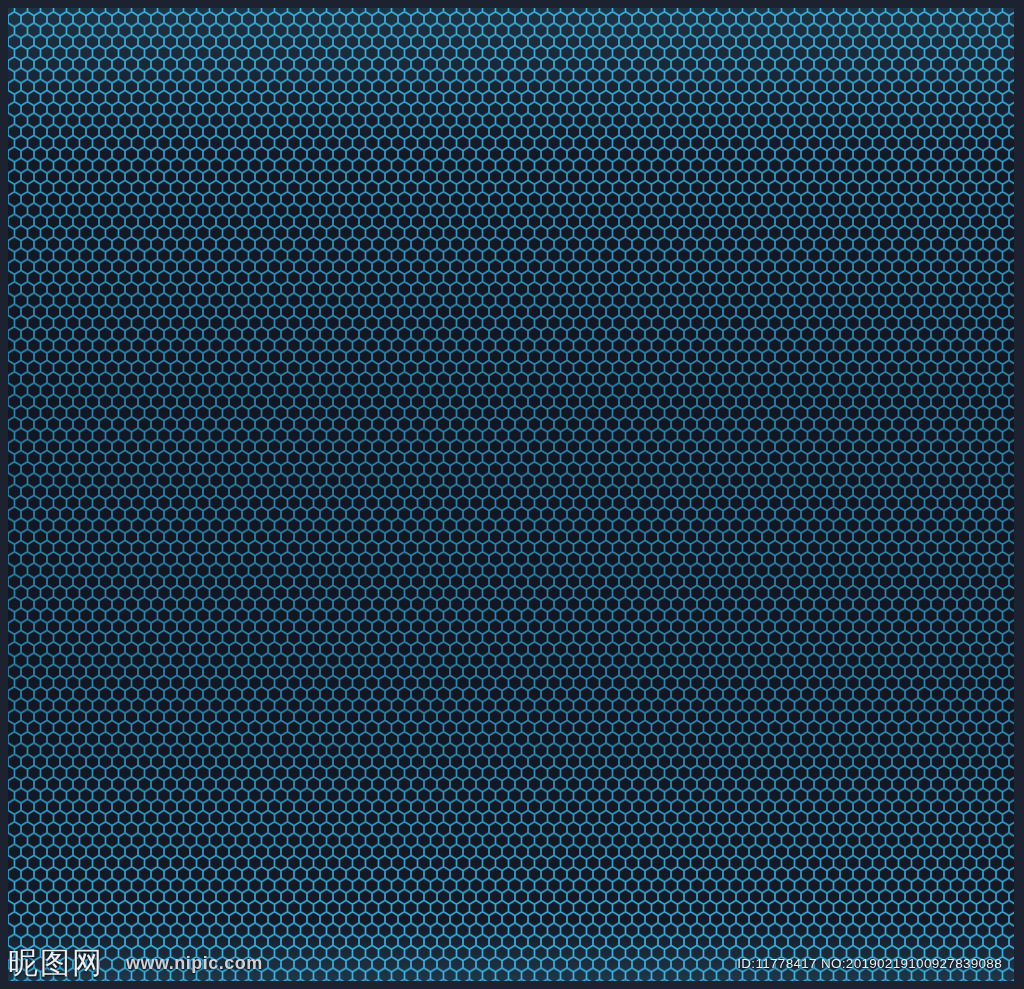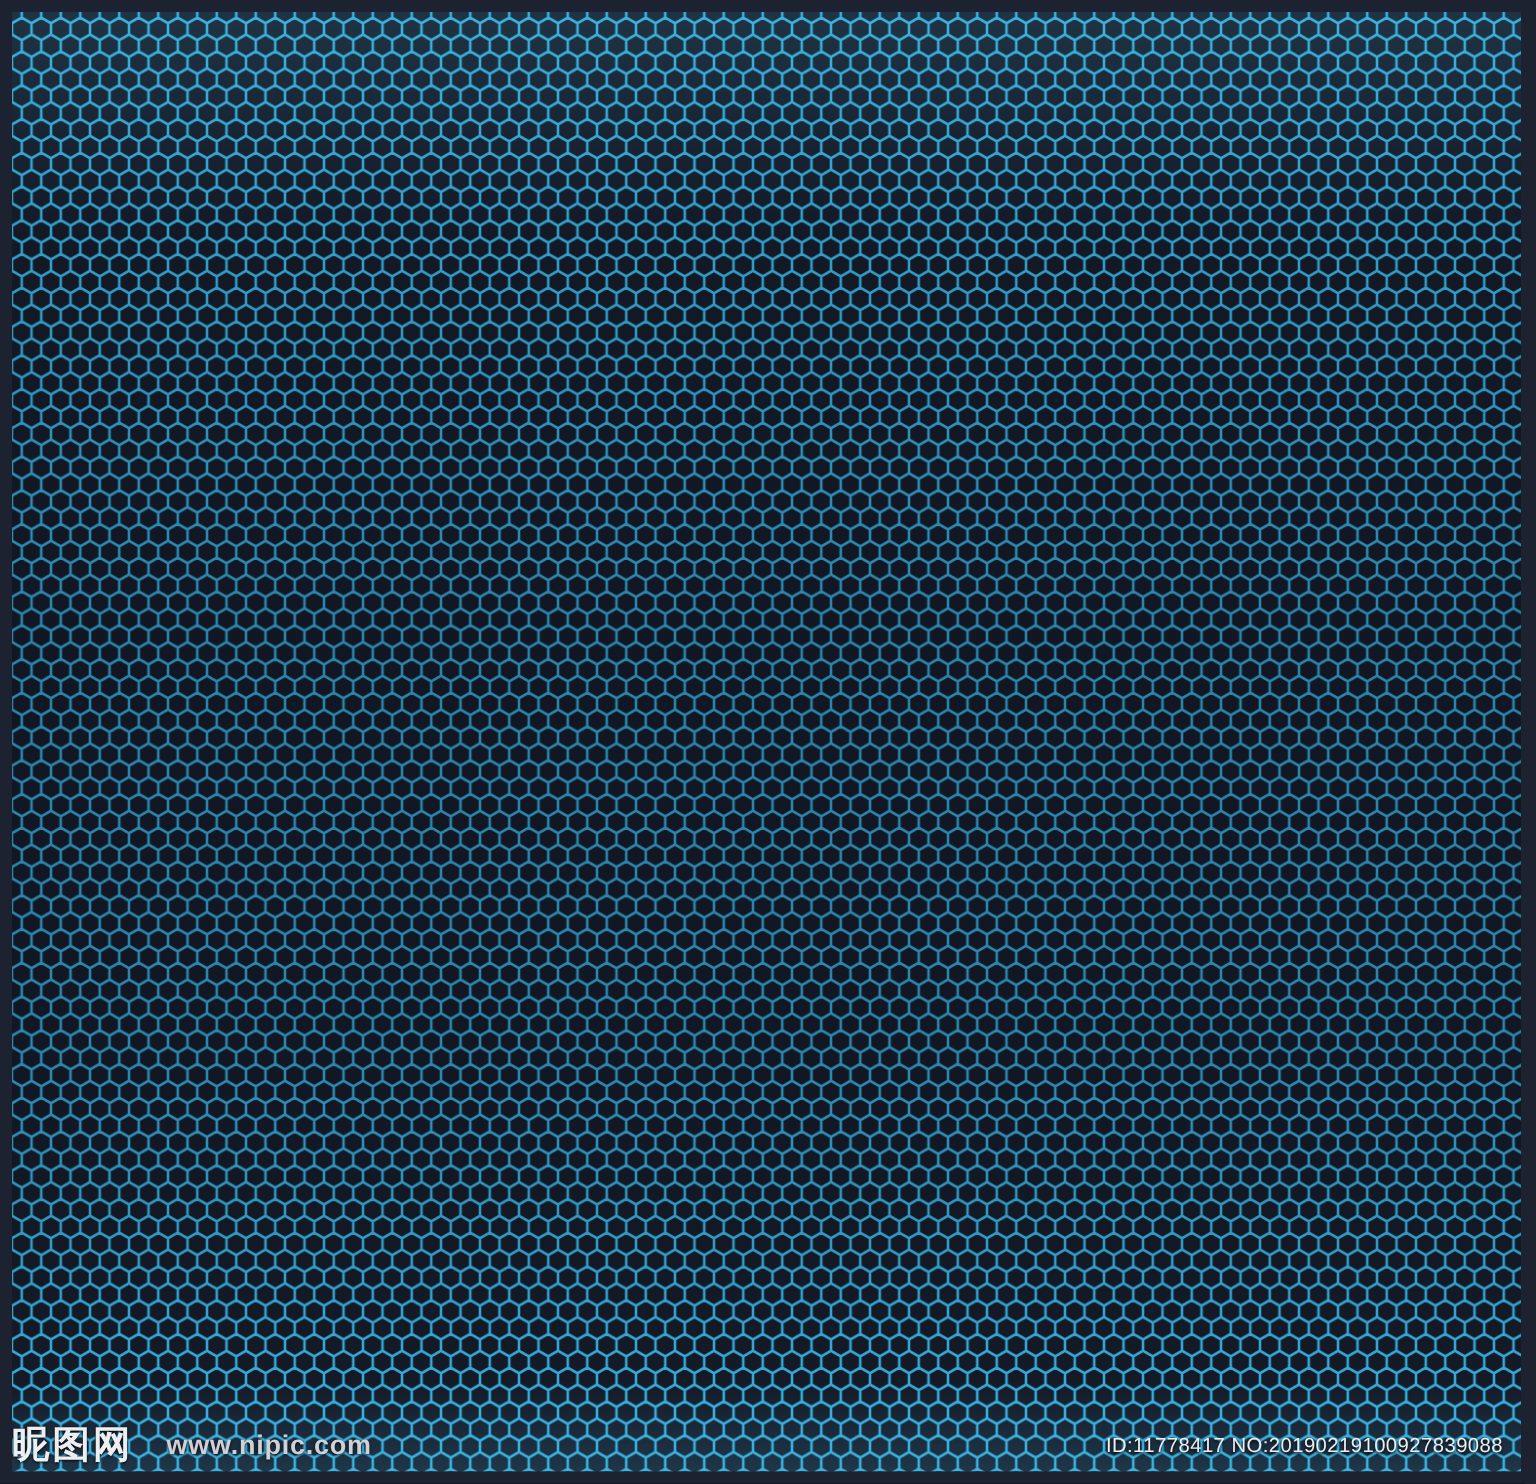--- a/index.html
+++ b/index.html
@@ -72,22 +72,22 @@
     justify-content: space-between;
     box-sizing: border-box;
     padding: 0 22px 6px 8px;
   }
   .logo-group {
     display: flex;
     align-items: center;
     gap: 6px;
   }
   .logo-cjk {
-    font-size: 25px;
-    font-weight: bold;
+    font-size: 30px;
+    font-weight: normal;
     letter-spacing: 2px;
     color: var(--watermark-color, #e6e7ea);
     text-shadow: 0 1px 2px rgba(0,0,0,0.8), 0 0 1px rgba(0,0,0,0.9);
     line-height: 1;
   }
   .logo-url {
     font-size: 18px;
     font-weight: bold;
     color: var(--watermark-dim-color, #cfd1d6);
     text-shadow: 0 1px 2px rgba(0,0,0,0.8);

